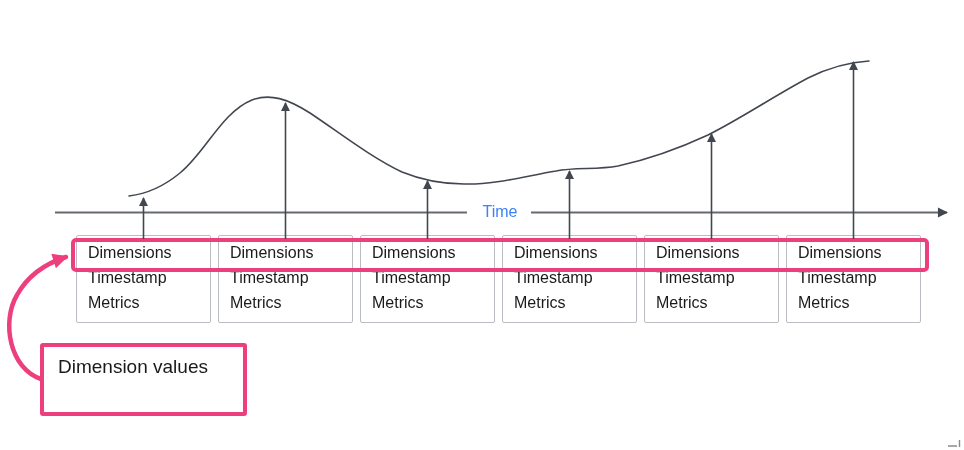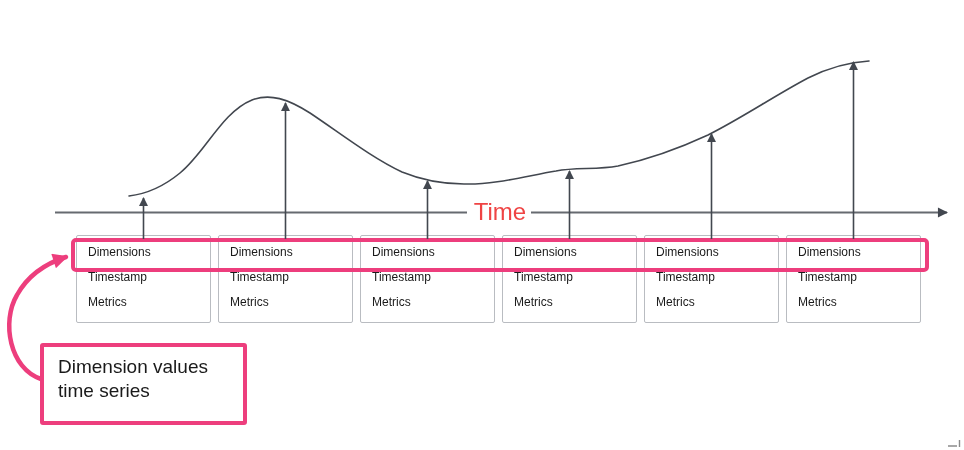--- a/index.html
+++ b/index.html
@@ -30,21 +30,21 @@
     gap: 7px;
     z-index: 1;
   }
   .record-box {
     width: 135px;
     height: 88px;
     background: #ffffff;
     border: 1.5px solid #b9bcc1;
     border-radius: 2px;
     padding: 4px 8px 0 11px;
-    font-size: 12px;
+    font-size: 16px;
     line-height: 25px;
     white-space: nowrap;
     overflow: hidden;
   }
   .record-box span { display: block; }
 
   
   .dimensions-highlight {
     position: absolute;
     left: 71px; top: 238px;
@@ -53,30 +53,30 @@
     border-radius: 5px;
     background: transparent;
     z-index: 2;
   }
 
   .time-label {
     position: absolute;
     left: 468px; top: 200px;
     width: 64px;
     text-align: center;
-    font-size: 24px;
+    font-size: 16px;
     line-height: 24px;
-    color: #ef4444;
+    color: #3b82f6;
     z-index: 4;
   }
 
   .callout-box {
     position: absolute;
     left: 40px; top: 343px;
-    width: 207px; height: 82px;
+    width: 207px; height: 73px;
     background: #ffffff;
     border: 4px solid #ed3e7d;
     border-radius: 3px;
     padding: 8px 6px 16px 14px;
     font-size: 19px;
     line-height: 24px;
     z-index: 5;
     white-space: nowrap;
   }
   .callout-box span { display: block; }
@@ -155,16 +155,15 @@
 
     <path d="M41 379 C10 369, 1 322, 17 295 C27 277, 44 264, 66 257" fill="none" stroke="#ed3e7d" stroke-width="4.5" stroke-linecap="round" marker-end="url(#mPink)"></path>
 
     <path d="M948 446 H957 M959.5 440 V447" fill="none" stroke="#8c8c8c" stroke-width="1.4"></path>
   </svg>
 
   <div class="time-label">Time</div>
 
   <div class="callout-box">
     <span>Dimension values</span>
-    <span>time series</span>
   </div>
 
 </div>
 
 </body></html>

